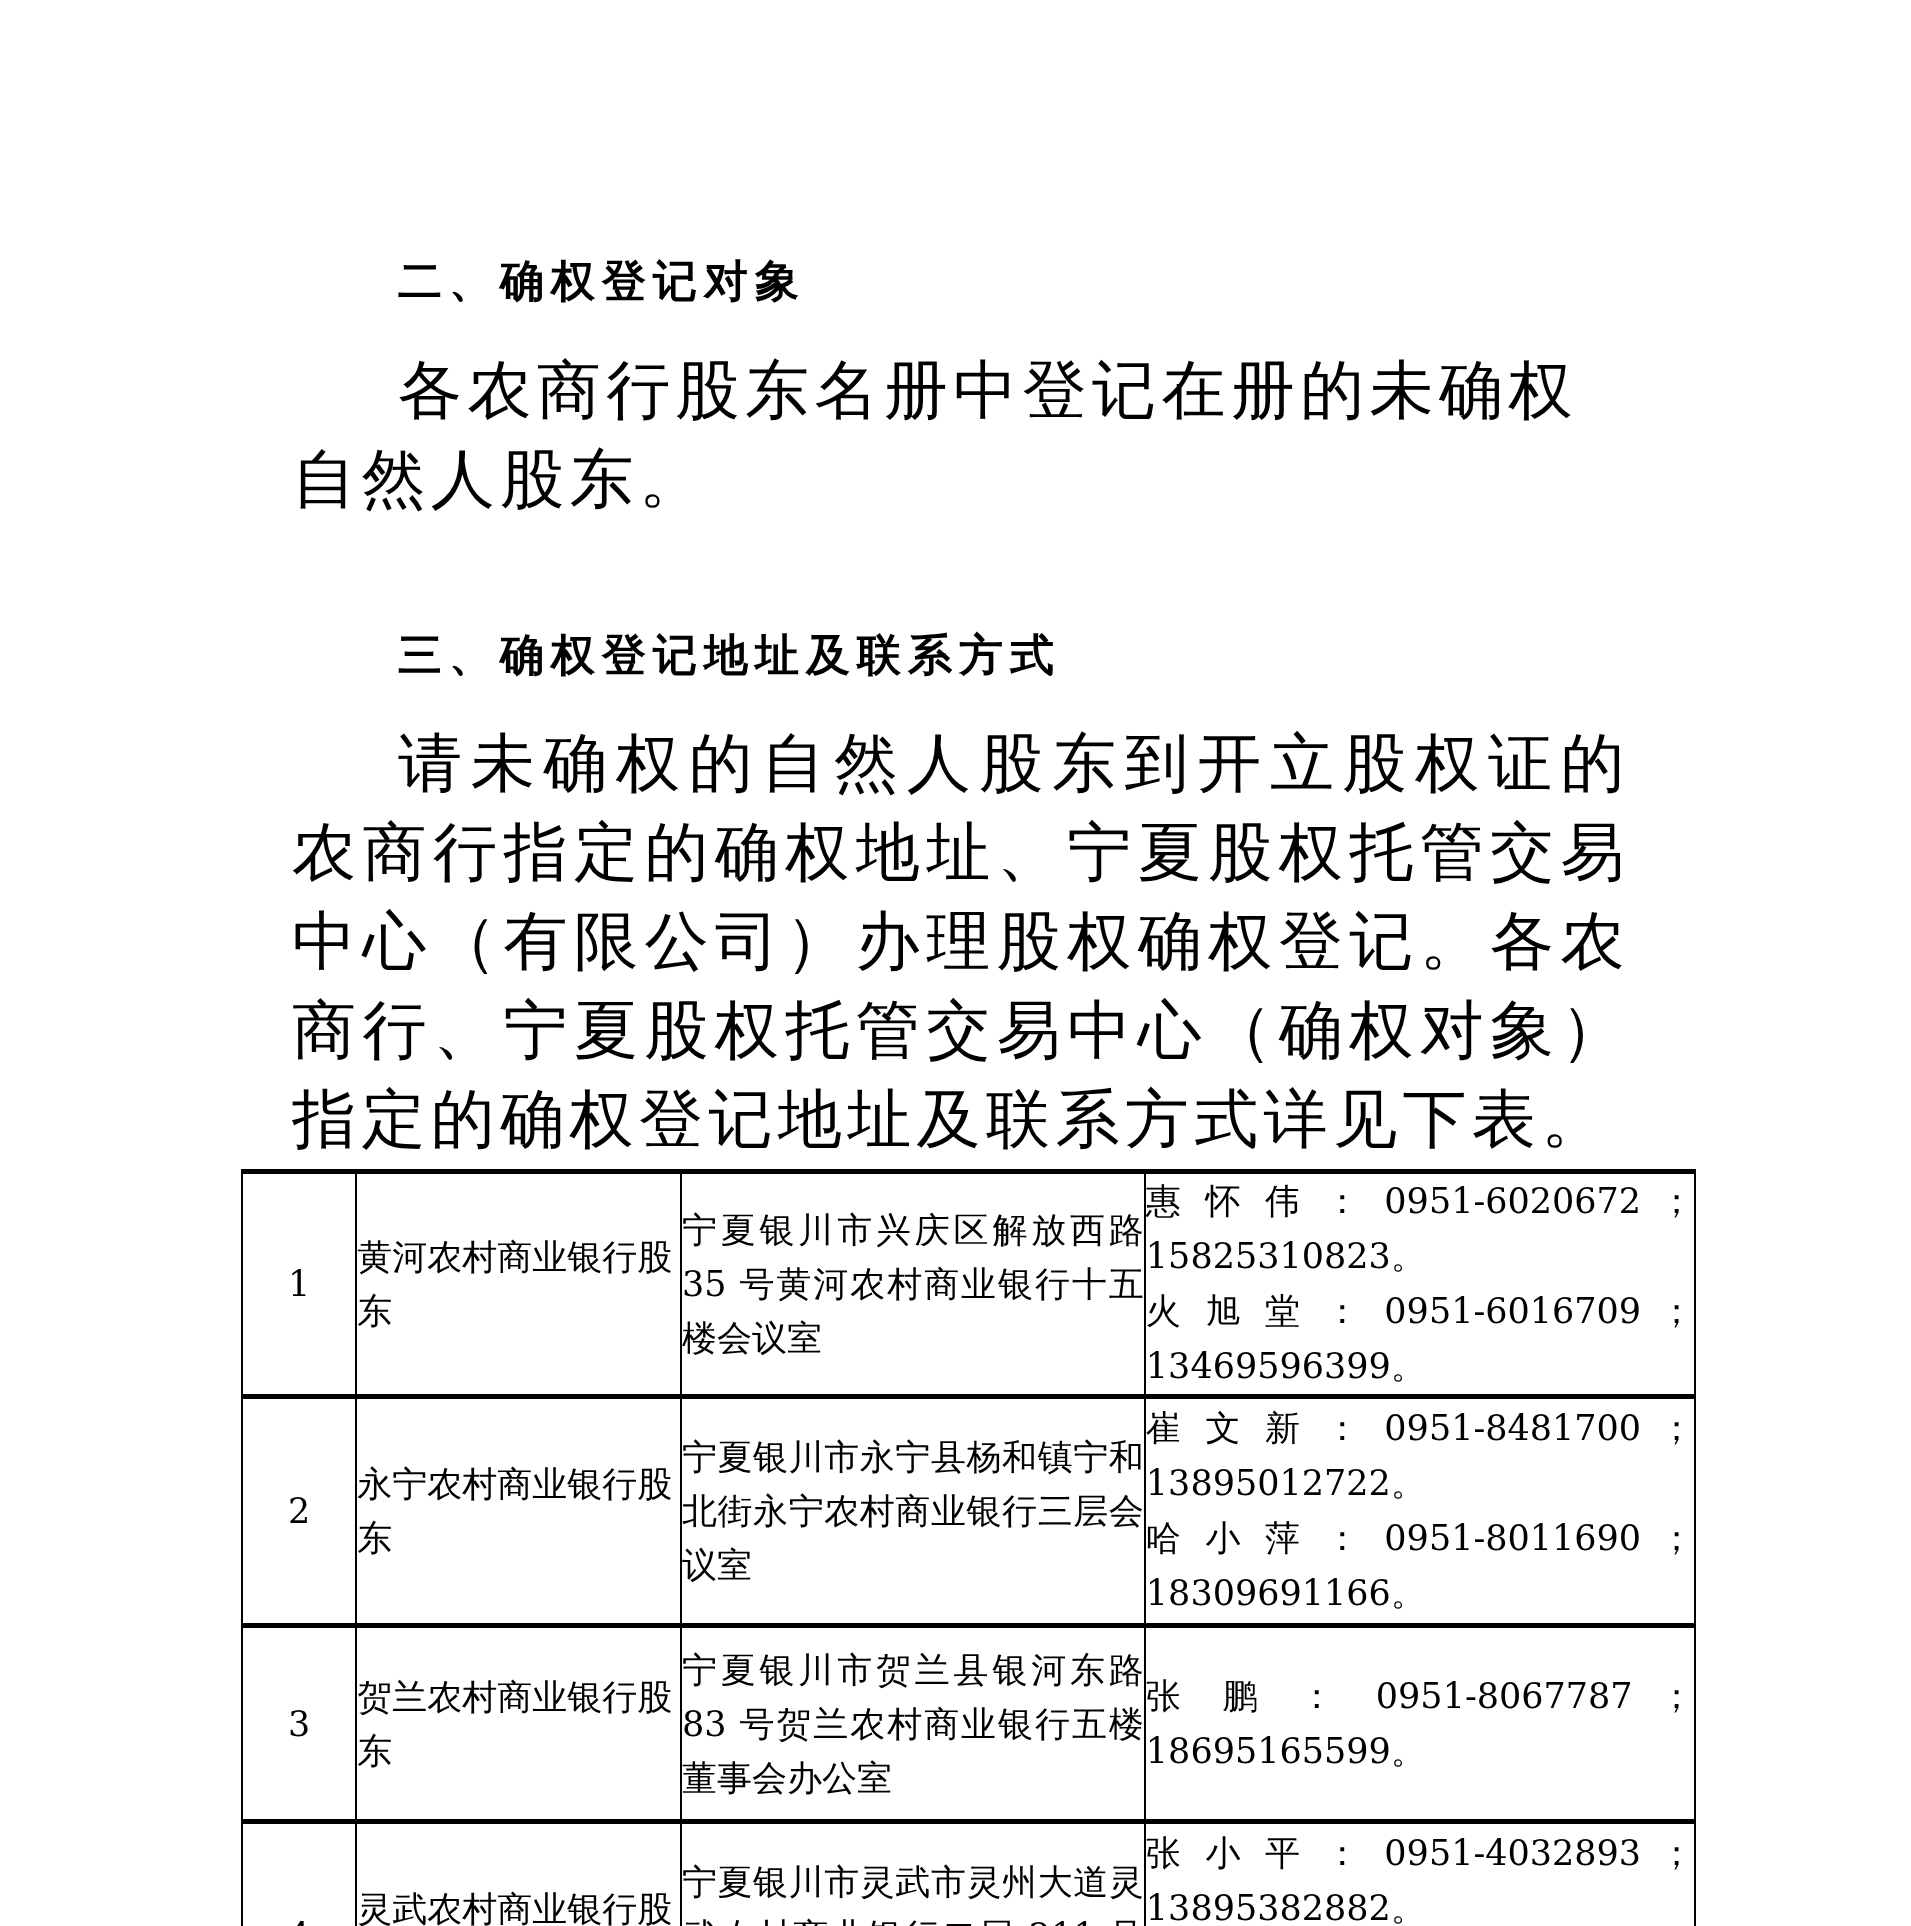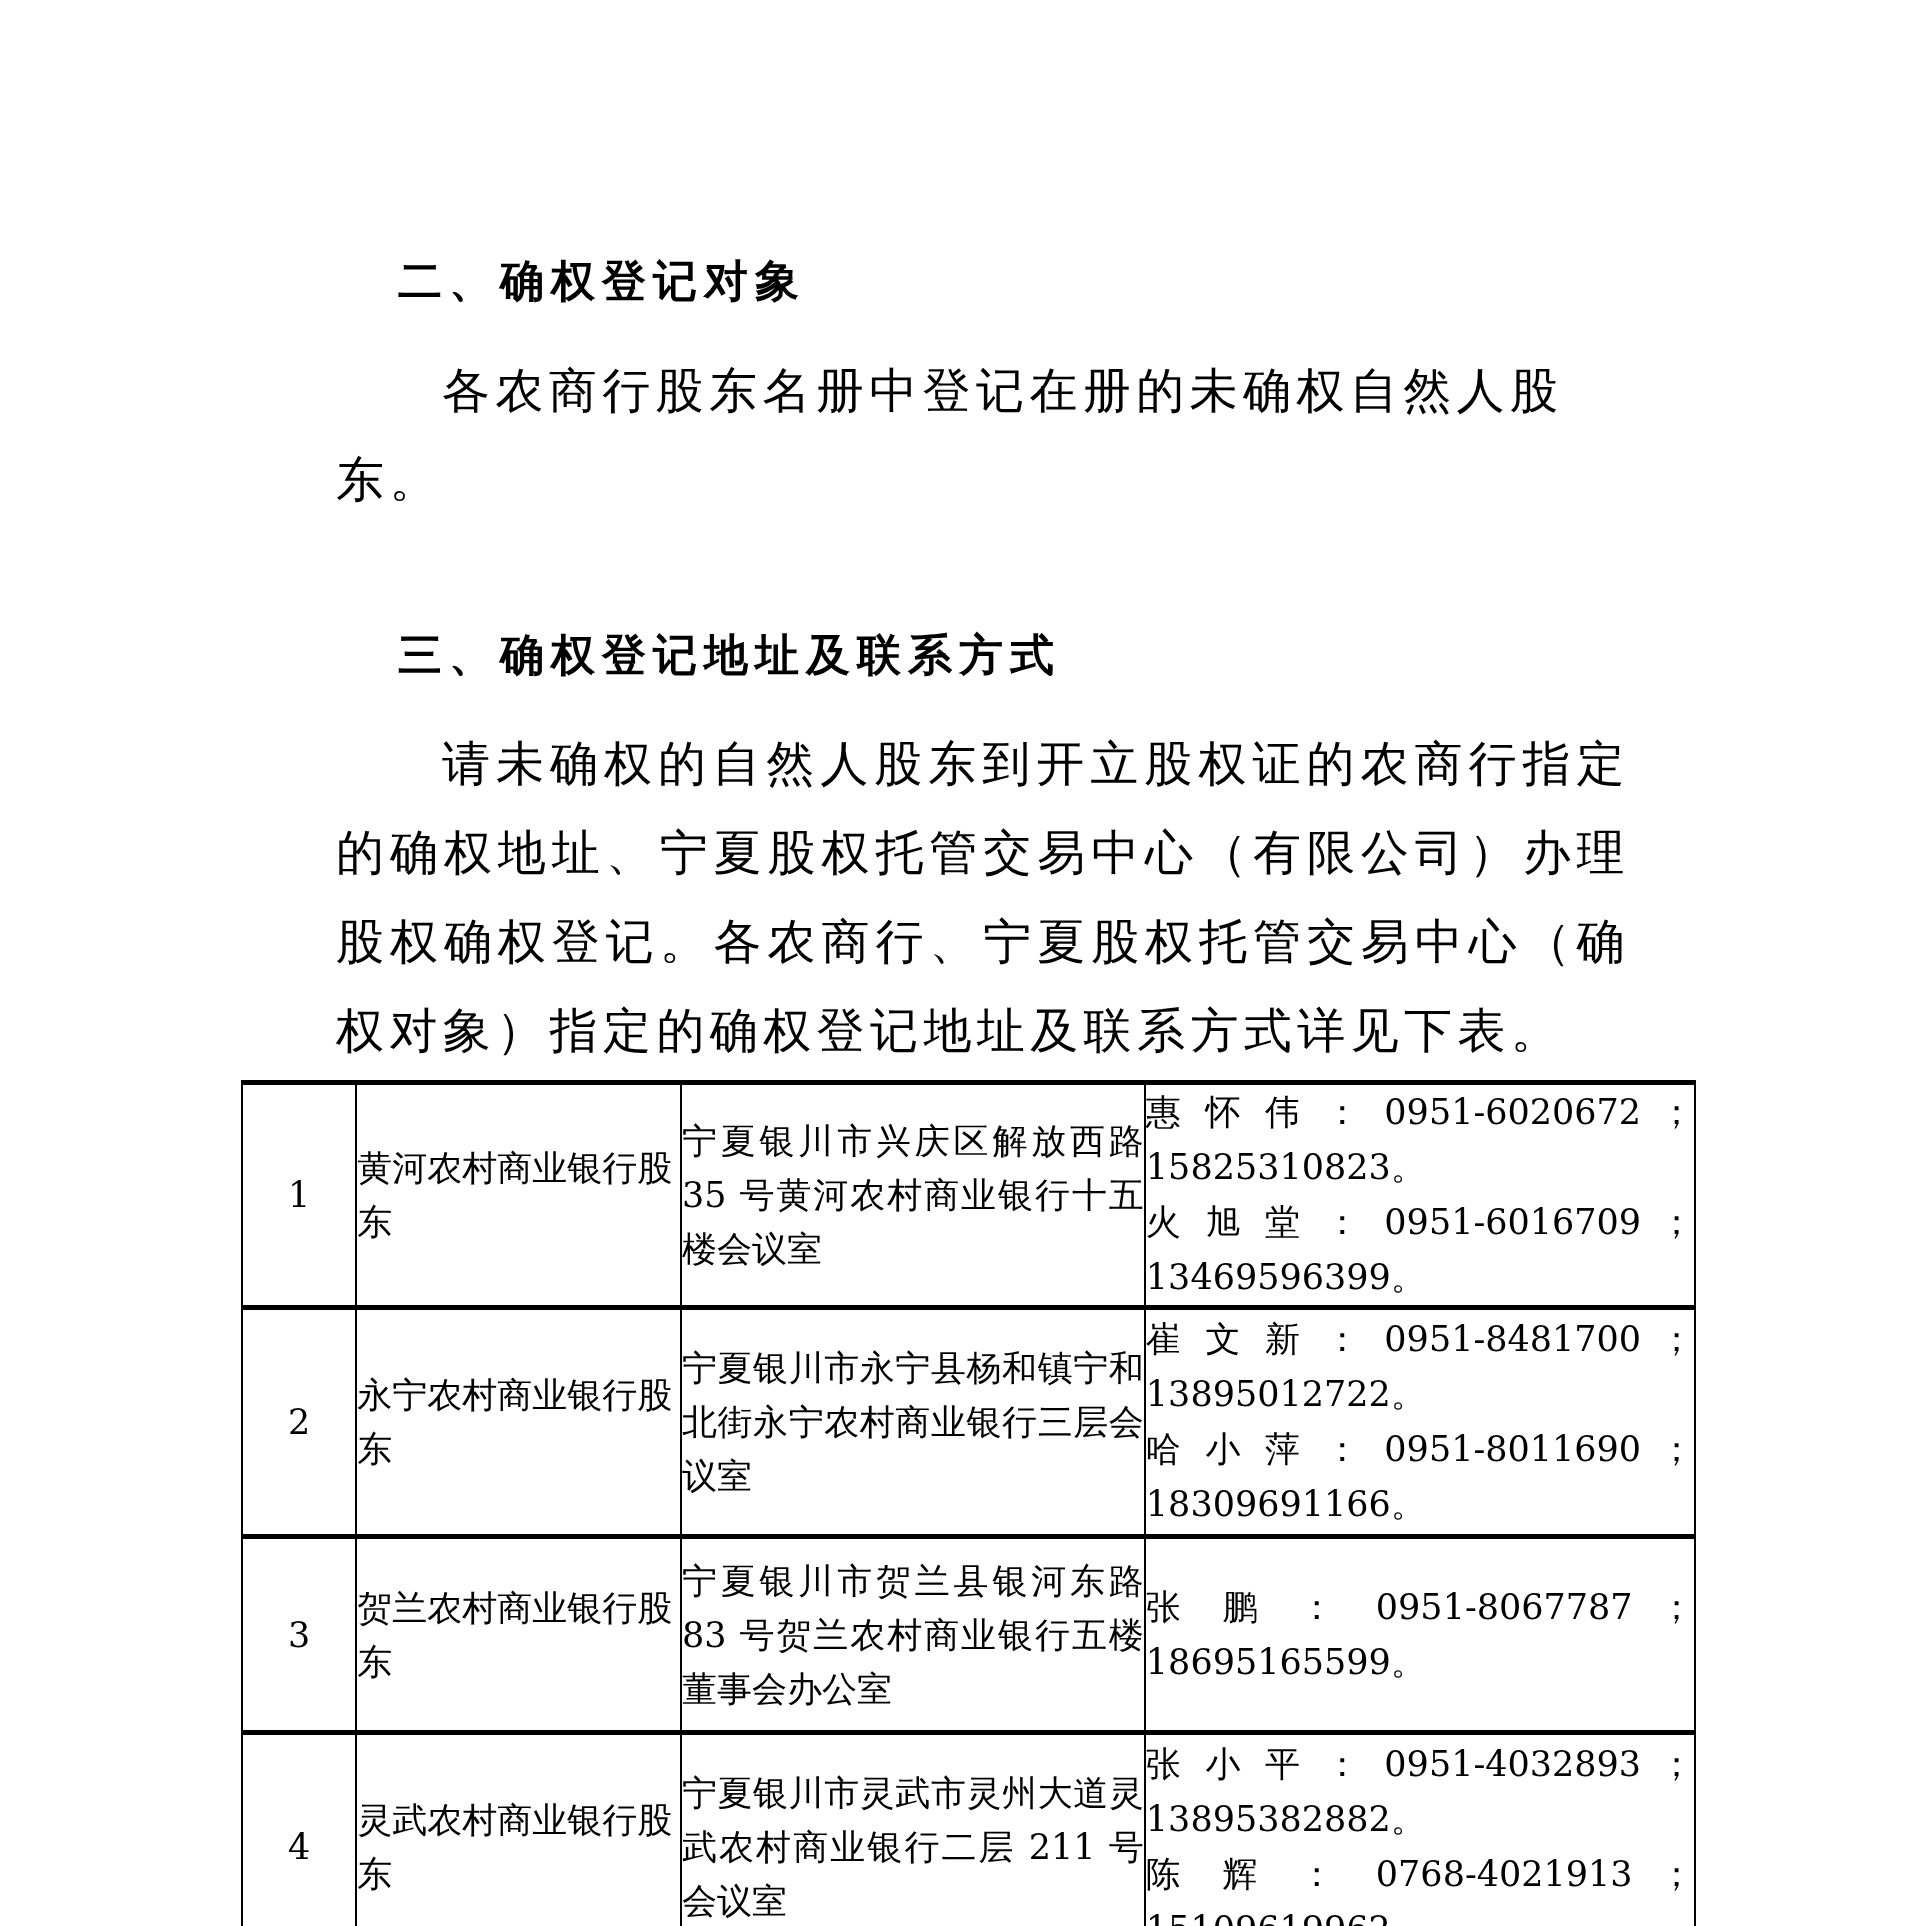--- a/index.html
+++ b/index.html
@@ -20,25 +20,24 @@
   .heading {
     font-family: "DejaVu Sans", "Liberation Sans", sans-serif;
     font-weight: bold;
     font-size: 44px;
     letter-spacing: 7px;
     line-height: 100px;
     padding-left: 106px;
     white-space: nowrap;
   }
   .para {
-    font-size: 48px;
+    font-size: 64px;
     letter-spacing: 5.4px;
     line-height: 89px;
     text-indent: 106px;
-    margin-left: 44px;
   }
   .para.justified {
     text-align: justify;
     text-justify: inter-ideograph;
   }
   .para-first { margin-top: 15.4px; }
   .heading-second { margin-top: 81px; }
   .para-second { margin-top: 13.5px; }
 
   table.reg-table {

